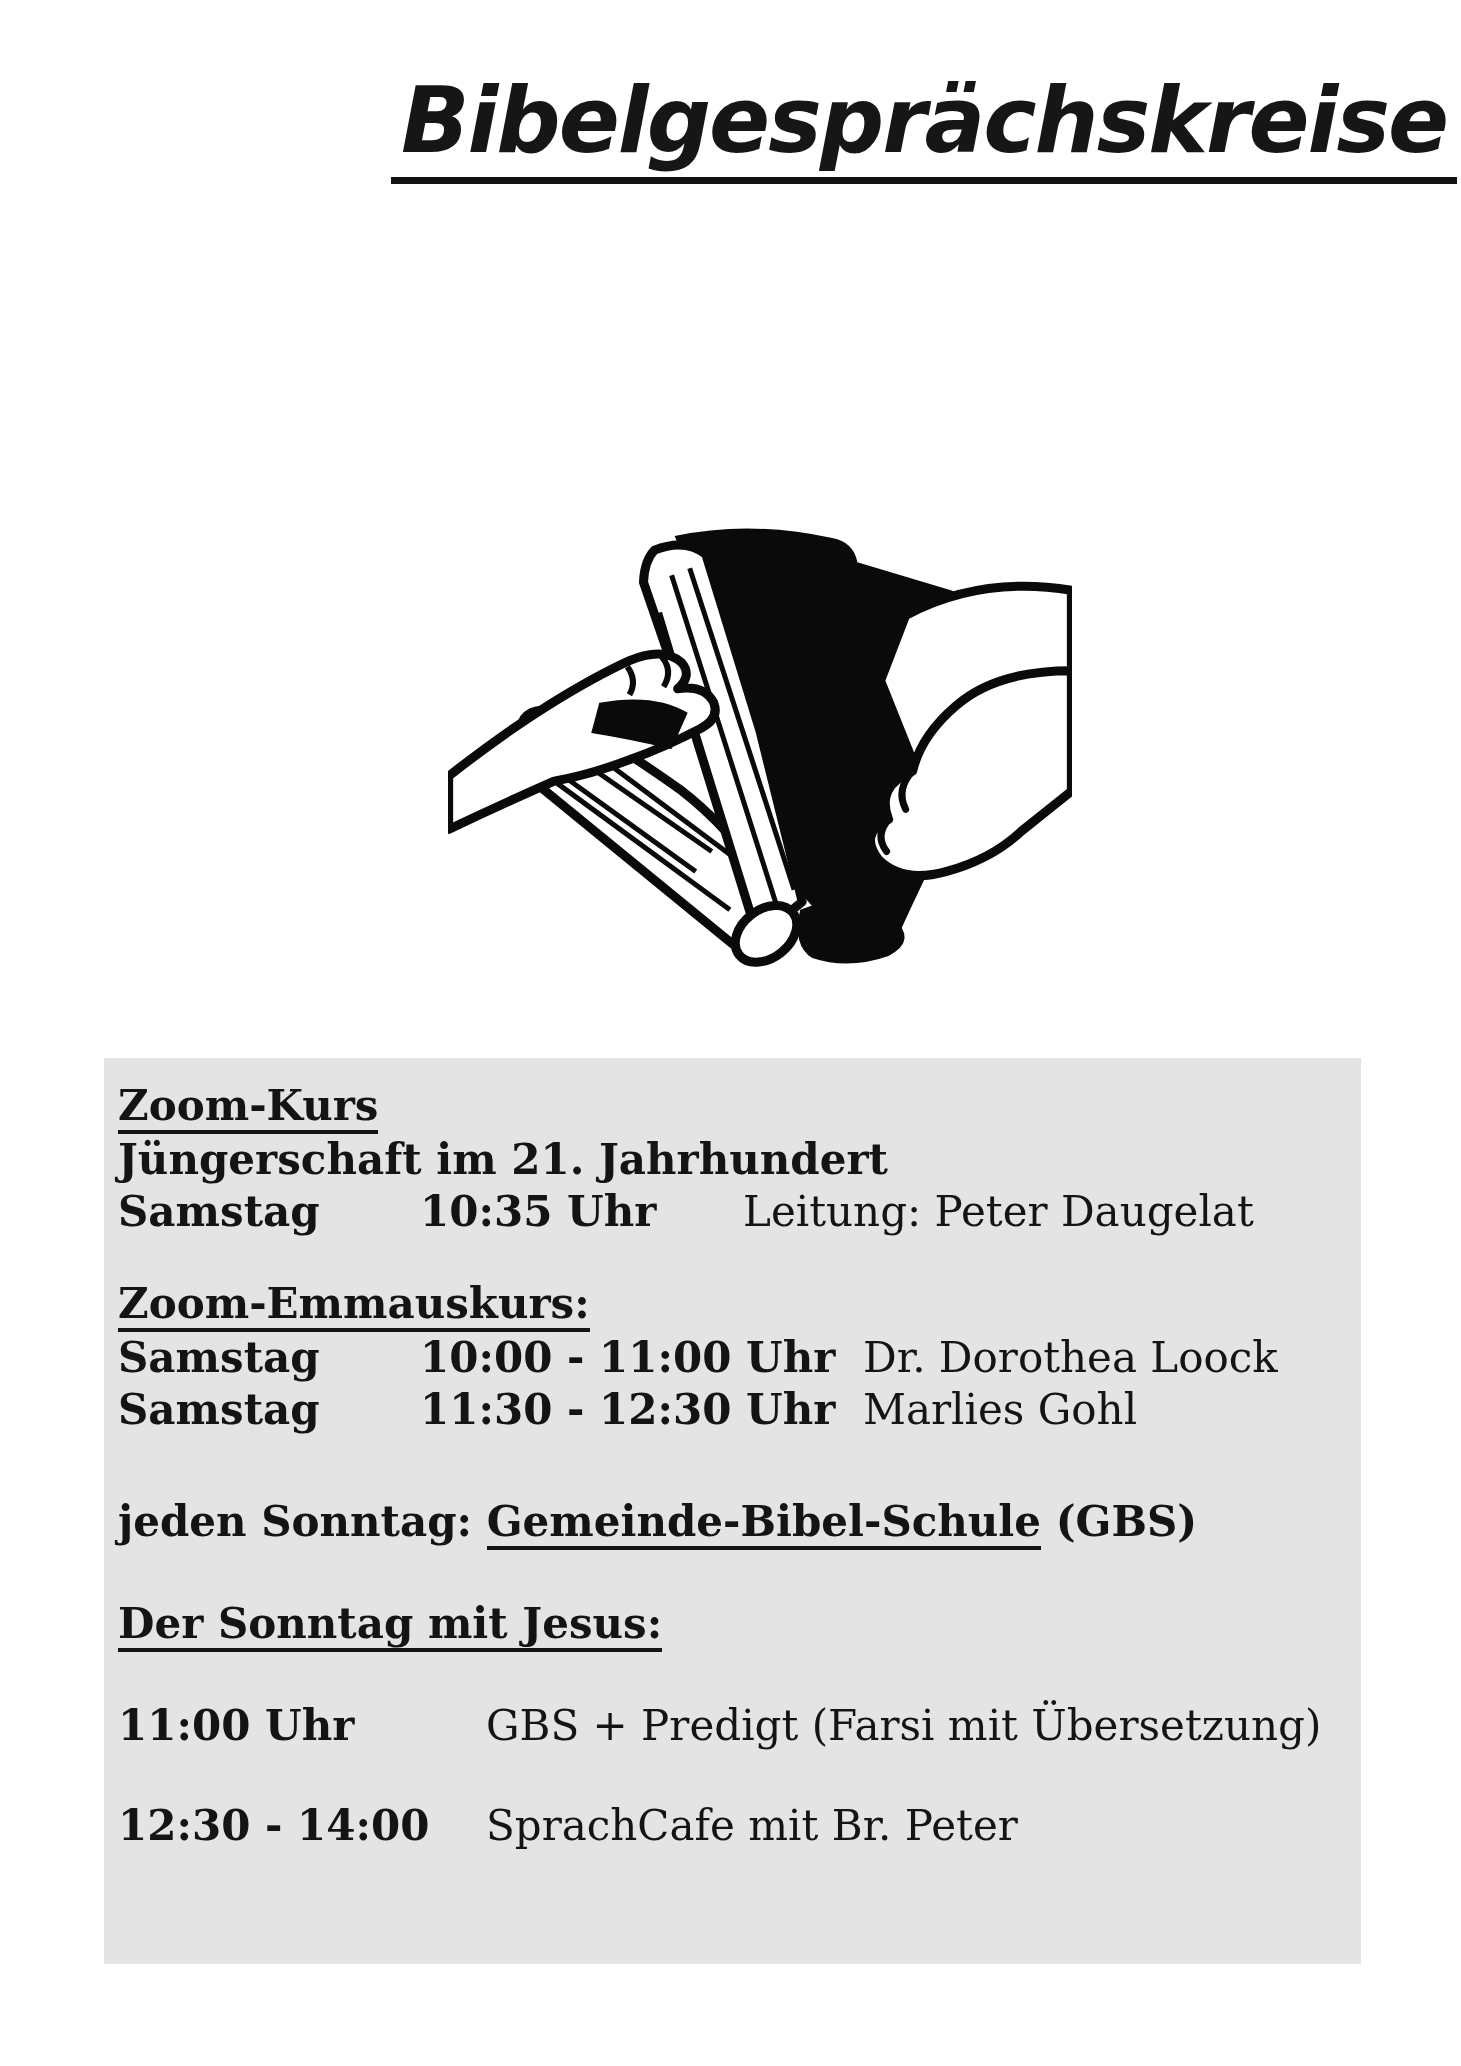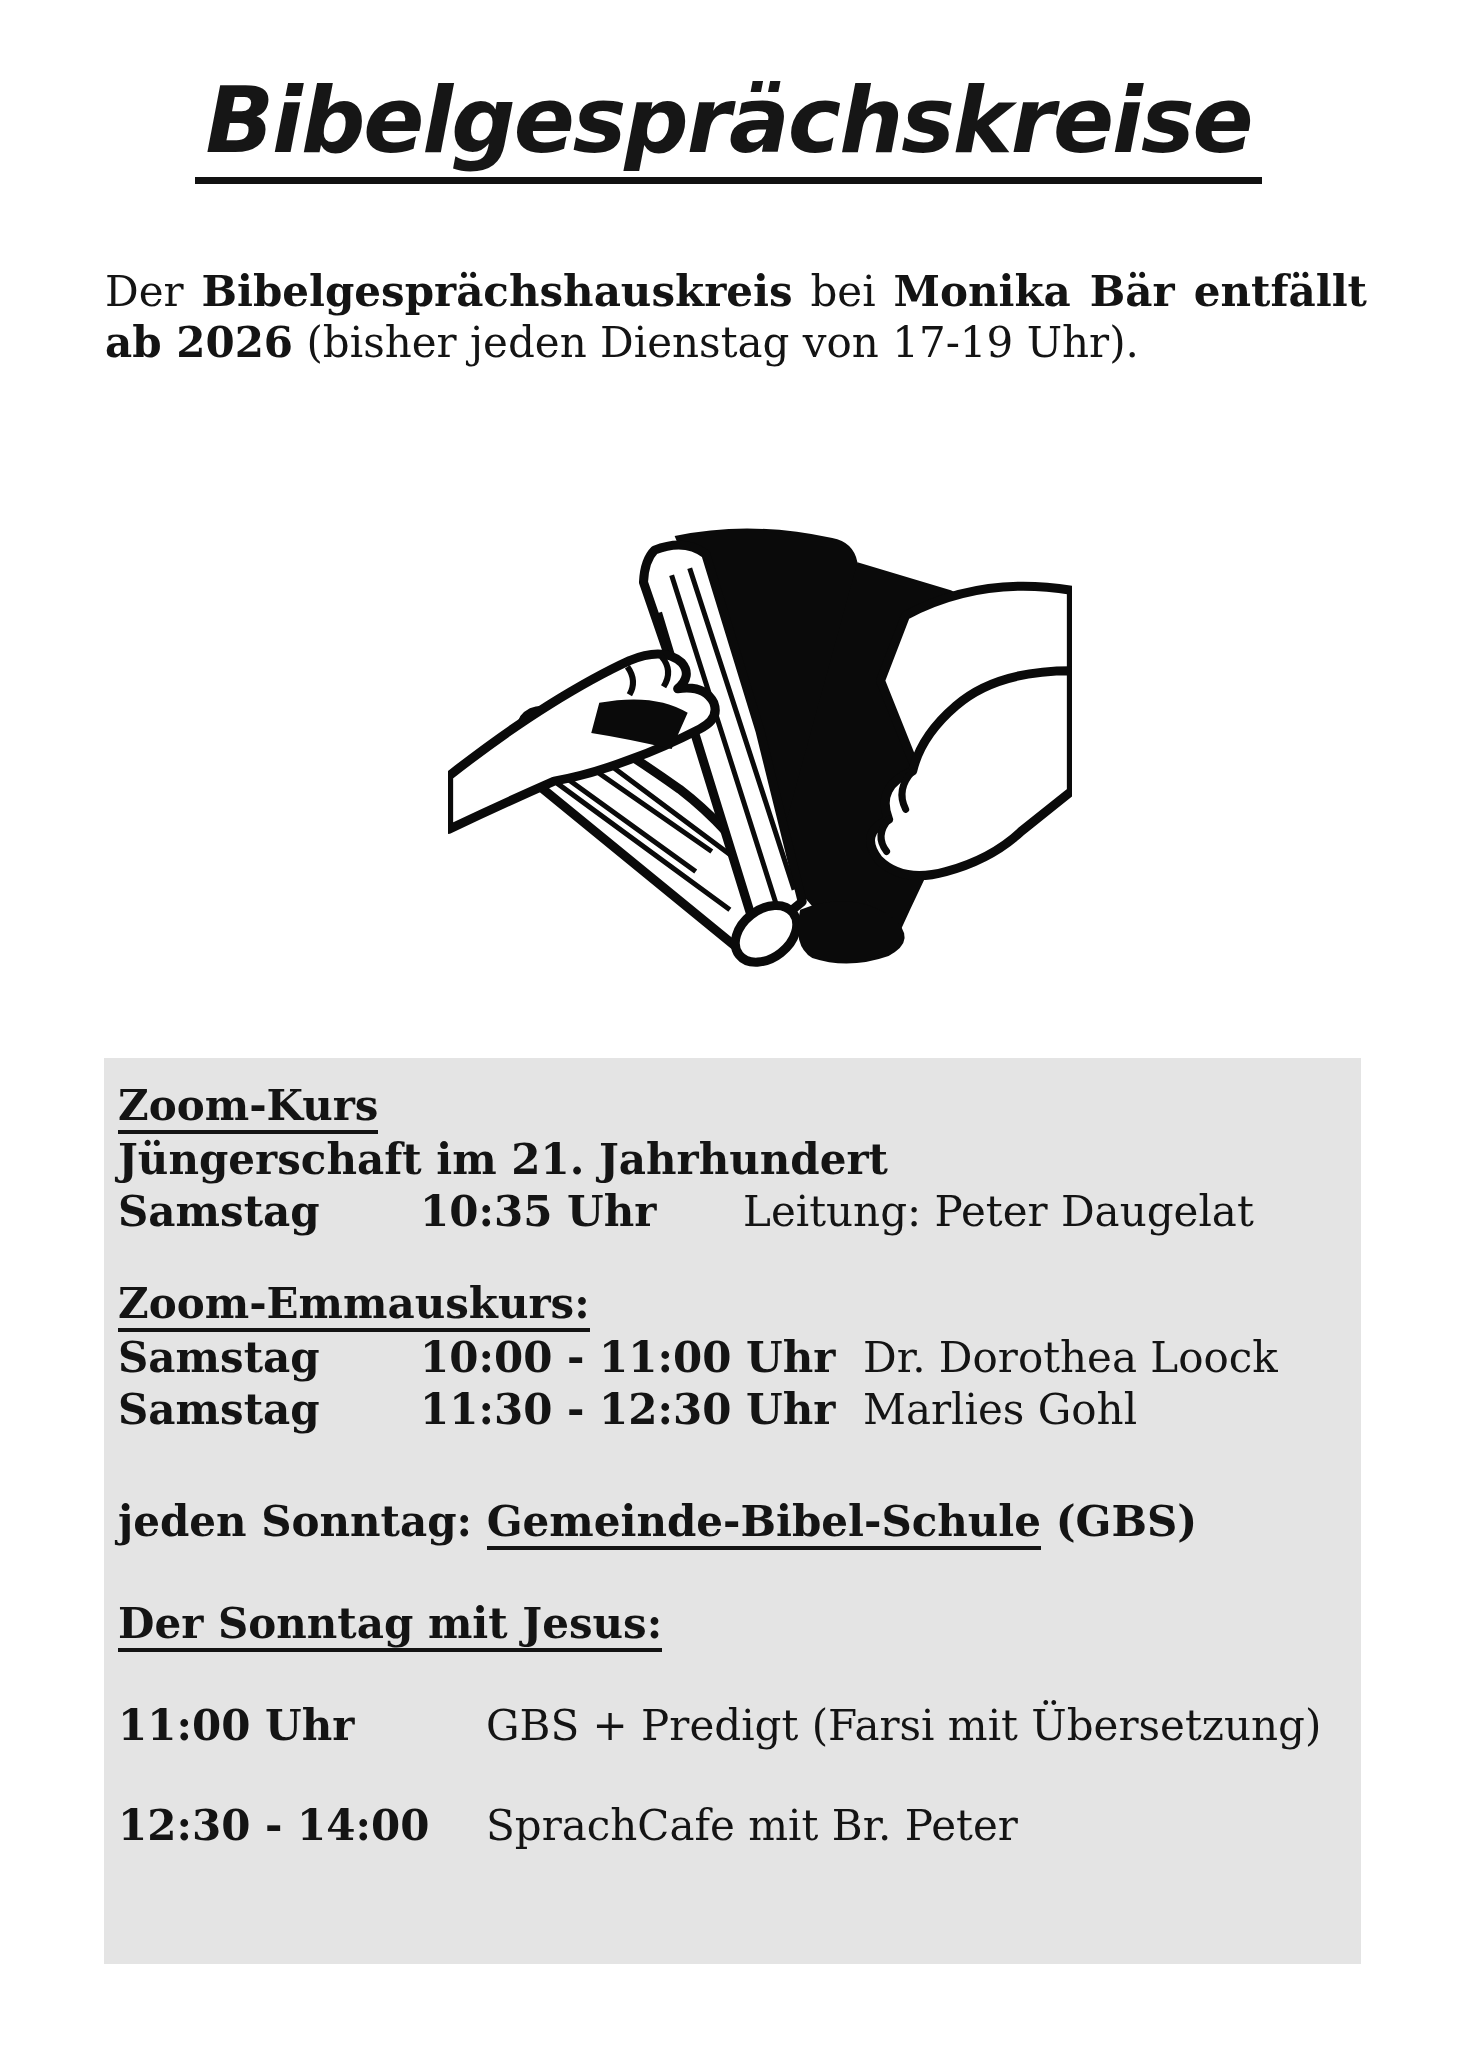--- a/index.html
+++ b/index.html
@@ -7,21 +7,21 @@
     position:relative;
     width:1461px;height:2066px;
     background:#ffffff;
     font-family:"DejaVu Serif", serif;
     color:#141414;
     overflow:hidden;
   }
   
   .title-wrap{
     position:absolute;top:72px;left:0;right:4px;
-    text-align:center;
+    text-align:right;
   }
   .title-inner{
     display:inline-block;
     font-family:"DejaVu Sans", sans-serif;
     font-style:italic;
     font-weight:bold;
     font-size:90px;
     line-height:1.08;
     letter-spacing:-2px;
     border-bottom:7px solid #111;
@@ -69,24 +69,20 @@
 </style>
 </head>
 <body>
 
 <div id="page">
 
   <div class="title-wrap">
     <span class="title-inner">Bibelgesprächskreise</span>
   </div>
 
-  <div class="intro">
-    <div class="l1"><span>Der </span><span class="b">Bibelgesprächshauskreis</span><span> bei </span><span class="b">Monika Bär entfällt</span></div>
-    <div class="l2"><span class="b">ab 2026</span><span> (bisher jeden Dienstag von 17-19 Uhr).</span></div>
-  </div>
 
   <svg class="art" viewBox="0 0 620 450" aria-hidden="true">
 
     <path d="M225 16 Q300 0 382 18 Q403 22 407 42 L425 225 Q429 260 404 276 L336 322 L250 90 Q240 50 225 16 Z" fill="#0a0a0a"></path>
 
     <path d="M407 42 L500 70 Q545 90 562 122 L546 212 L502 300 Q472 360 447 415 Q432 448 405 430 Q378 404 353 374 L328 330 Z" fill="#0a0a0a"></path>
 
     <path d="M455 95 Q530 55 620 70 L620 190 Q560 185 520 210 Q490 230 472 265 L430 160 Z" fill="#ffffff" stroke="#0a0a0a" stroke-width="9" stroke-linejoin="round"></path>
 
     <path d="M620 150 Q545 150 505 185 Q470 215 462 250 Q425 265 438 298 Q408 312 428 338 Q452 362 495 350 Q540 338 570 310 L620 270 Z" fill="#ffffff" stroke="#0a0a0a" stroke-width="9" stroke-linejoin="round"></path>

